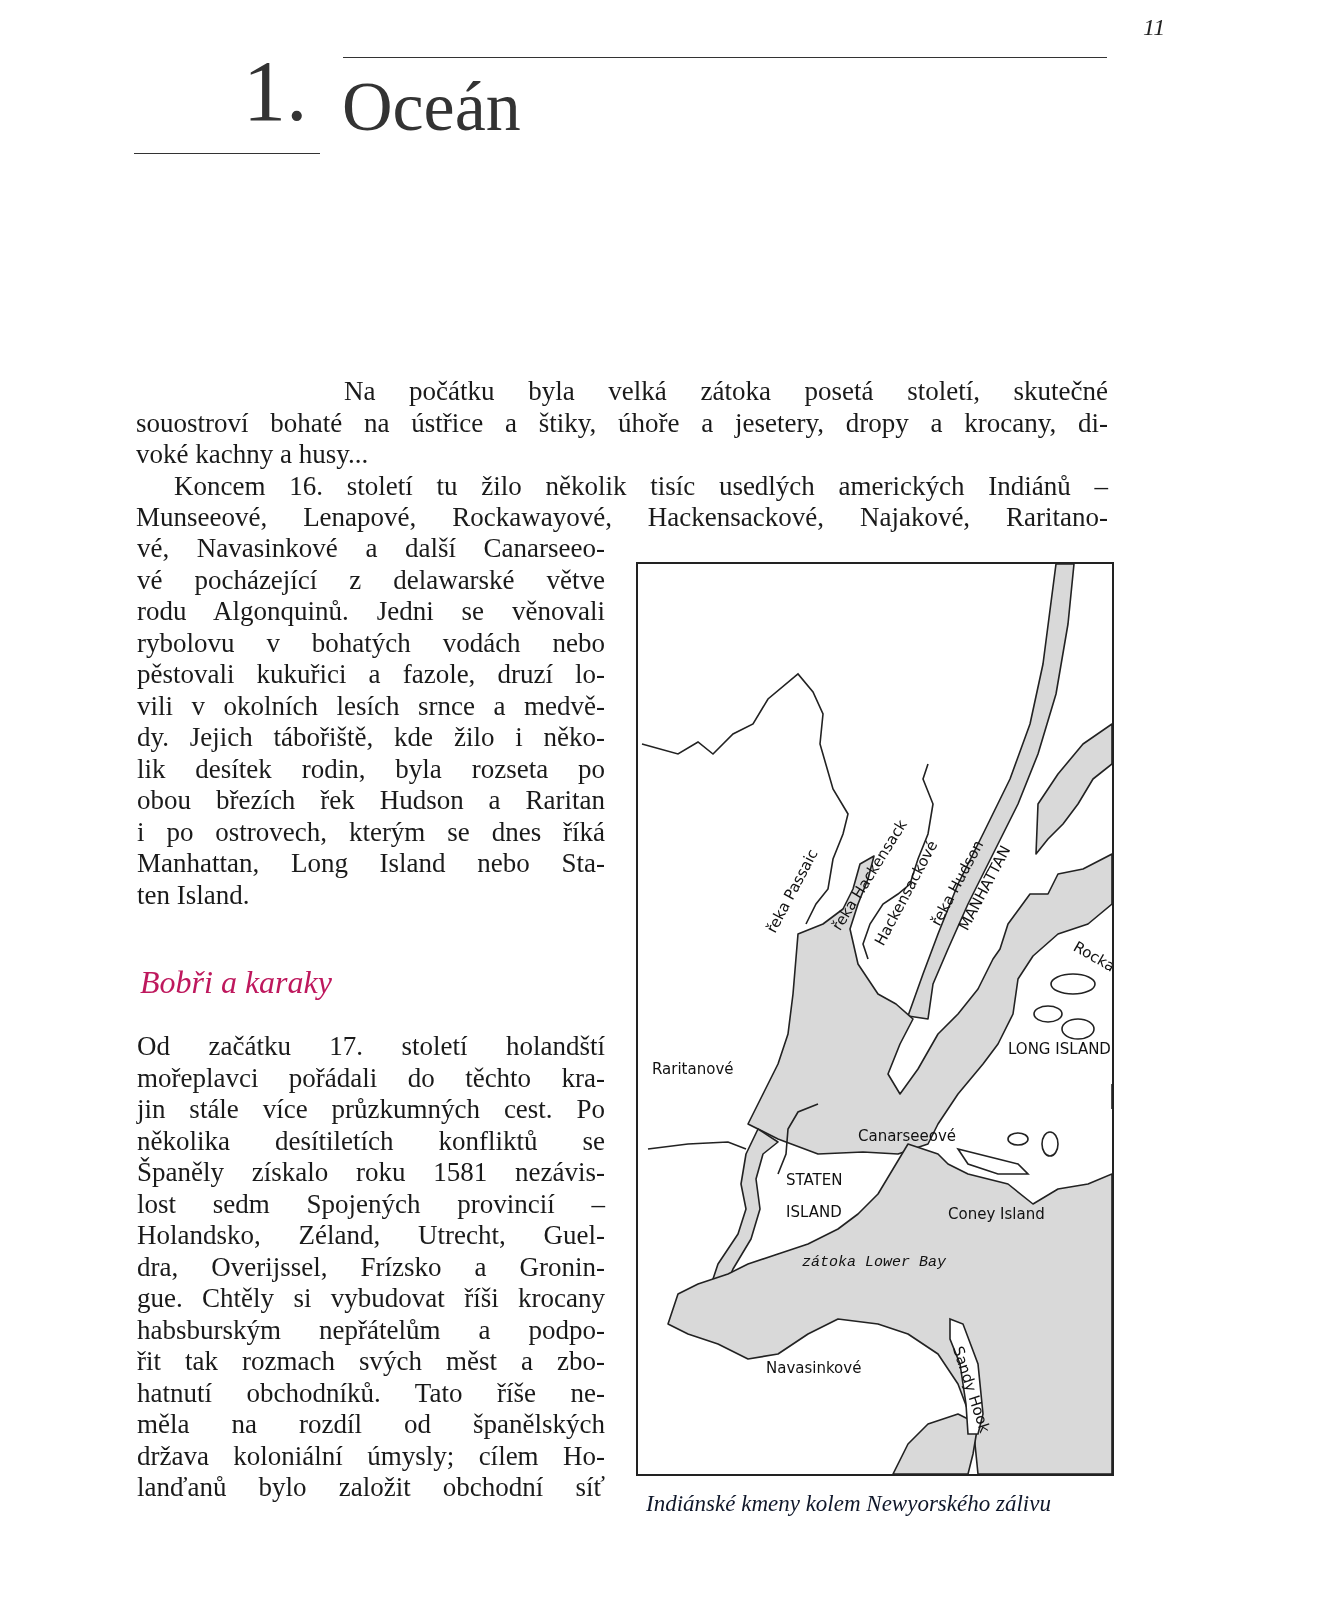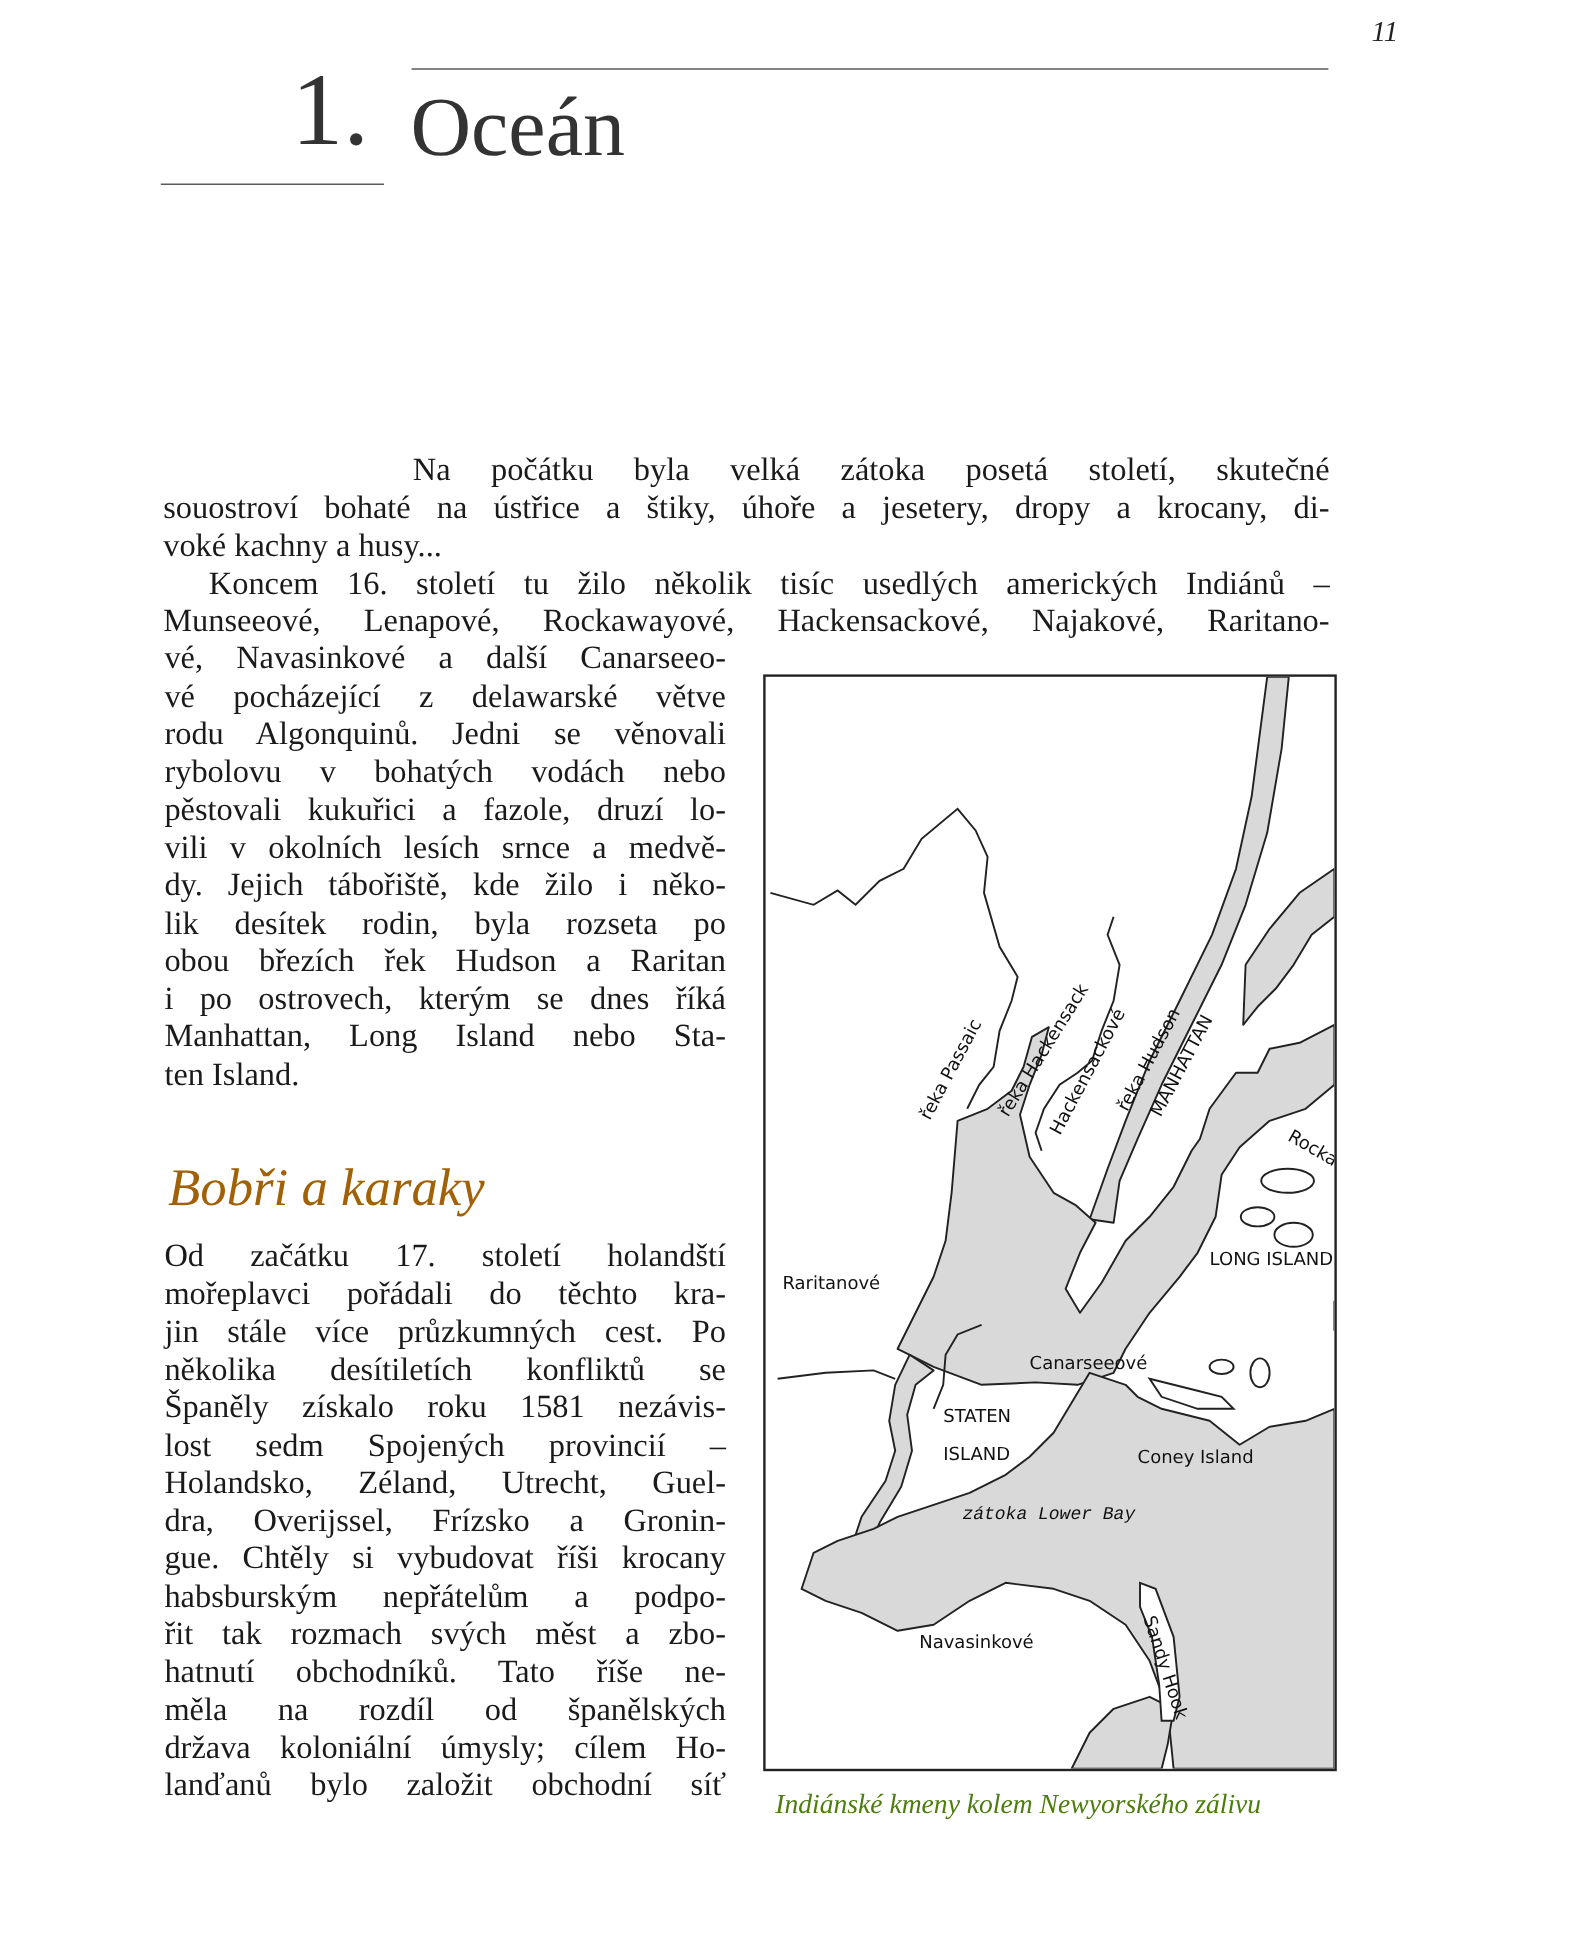--- a/index.html
+++ b/index.html
@@ -7,25 +7,25 @@
     .page-number { position: absolute; left: 1143px; top: 14px; font-style: italic; font-size: 24px; color: #222; }
     .rule-top { position: absolute; left: 343px; top: 57px; width: 764px; height: 0; border-top: 1.5px solid #333; }
     .rule-left { position: absolute; left: 134px; top: 153px; width: 186px; height: 0; border-top: 1.5px solid #333; }
     .chapter-number { position: absolute; left: 243px; top: 48px; font-size: 86px; line-height: 1; color: #333; }
     .chapter-title { position: absolute; left: 342px; top: 72px; font-size: 70px; line-height: 1; color: #333; }
     .para { position: absolute; font-size: 27px; line-height: 31.5px; text-align: justify; }
     .line { display: block; white-space: nowrap; text-align-last: justify; }
     .line.last { text-align-last: left; }
     .wide { left: 136px; top: 376px; width: 972px; }
     .narrow { left: 137px; width: 468px; }
-    .section-heading { position: absolute; left: 140px; top: 964px; font-style: italic; font-size: 44px; color: #a16207; }
+    .section-heading { position: absolute; left: 140px; top: 964px; font-style: italic; font-size: 32px; color: #be185d; }
     .map-frame { position: absolute; left: 636px; top: 562px; width: 474px; height: 910px; border: 2px solid #222; overflow: hidden; background: #fff; }
     .map-frame svg { position: absolute; left: 0; top: 0; }
     .map-label { position: absolute; font-family: "DejaVu Sans", sans-serif; font-size: 15px; color: #111; white-space: nowrap; }
-    .caption { position: absolute; left: 646px; top: 1491px; font-style: italic; font-size: 23px; color: #4d7c0f; }
+    .caption { position: absolute; left: 646px; top: 1491px; font-style: italic; font-size: 23px; color: #0f172a; }
   </style>
 </head>
 <body>
 
 <div class="page-number">11</div>
 <div class="rule-top"></div>
 <div class="chapter-number">1.</div>
 <div class="chapter-title">Oceán</div>
 <div class="rule-left"></div>
 

